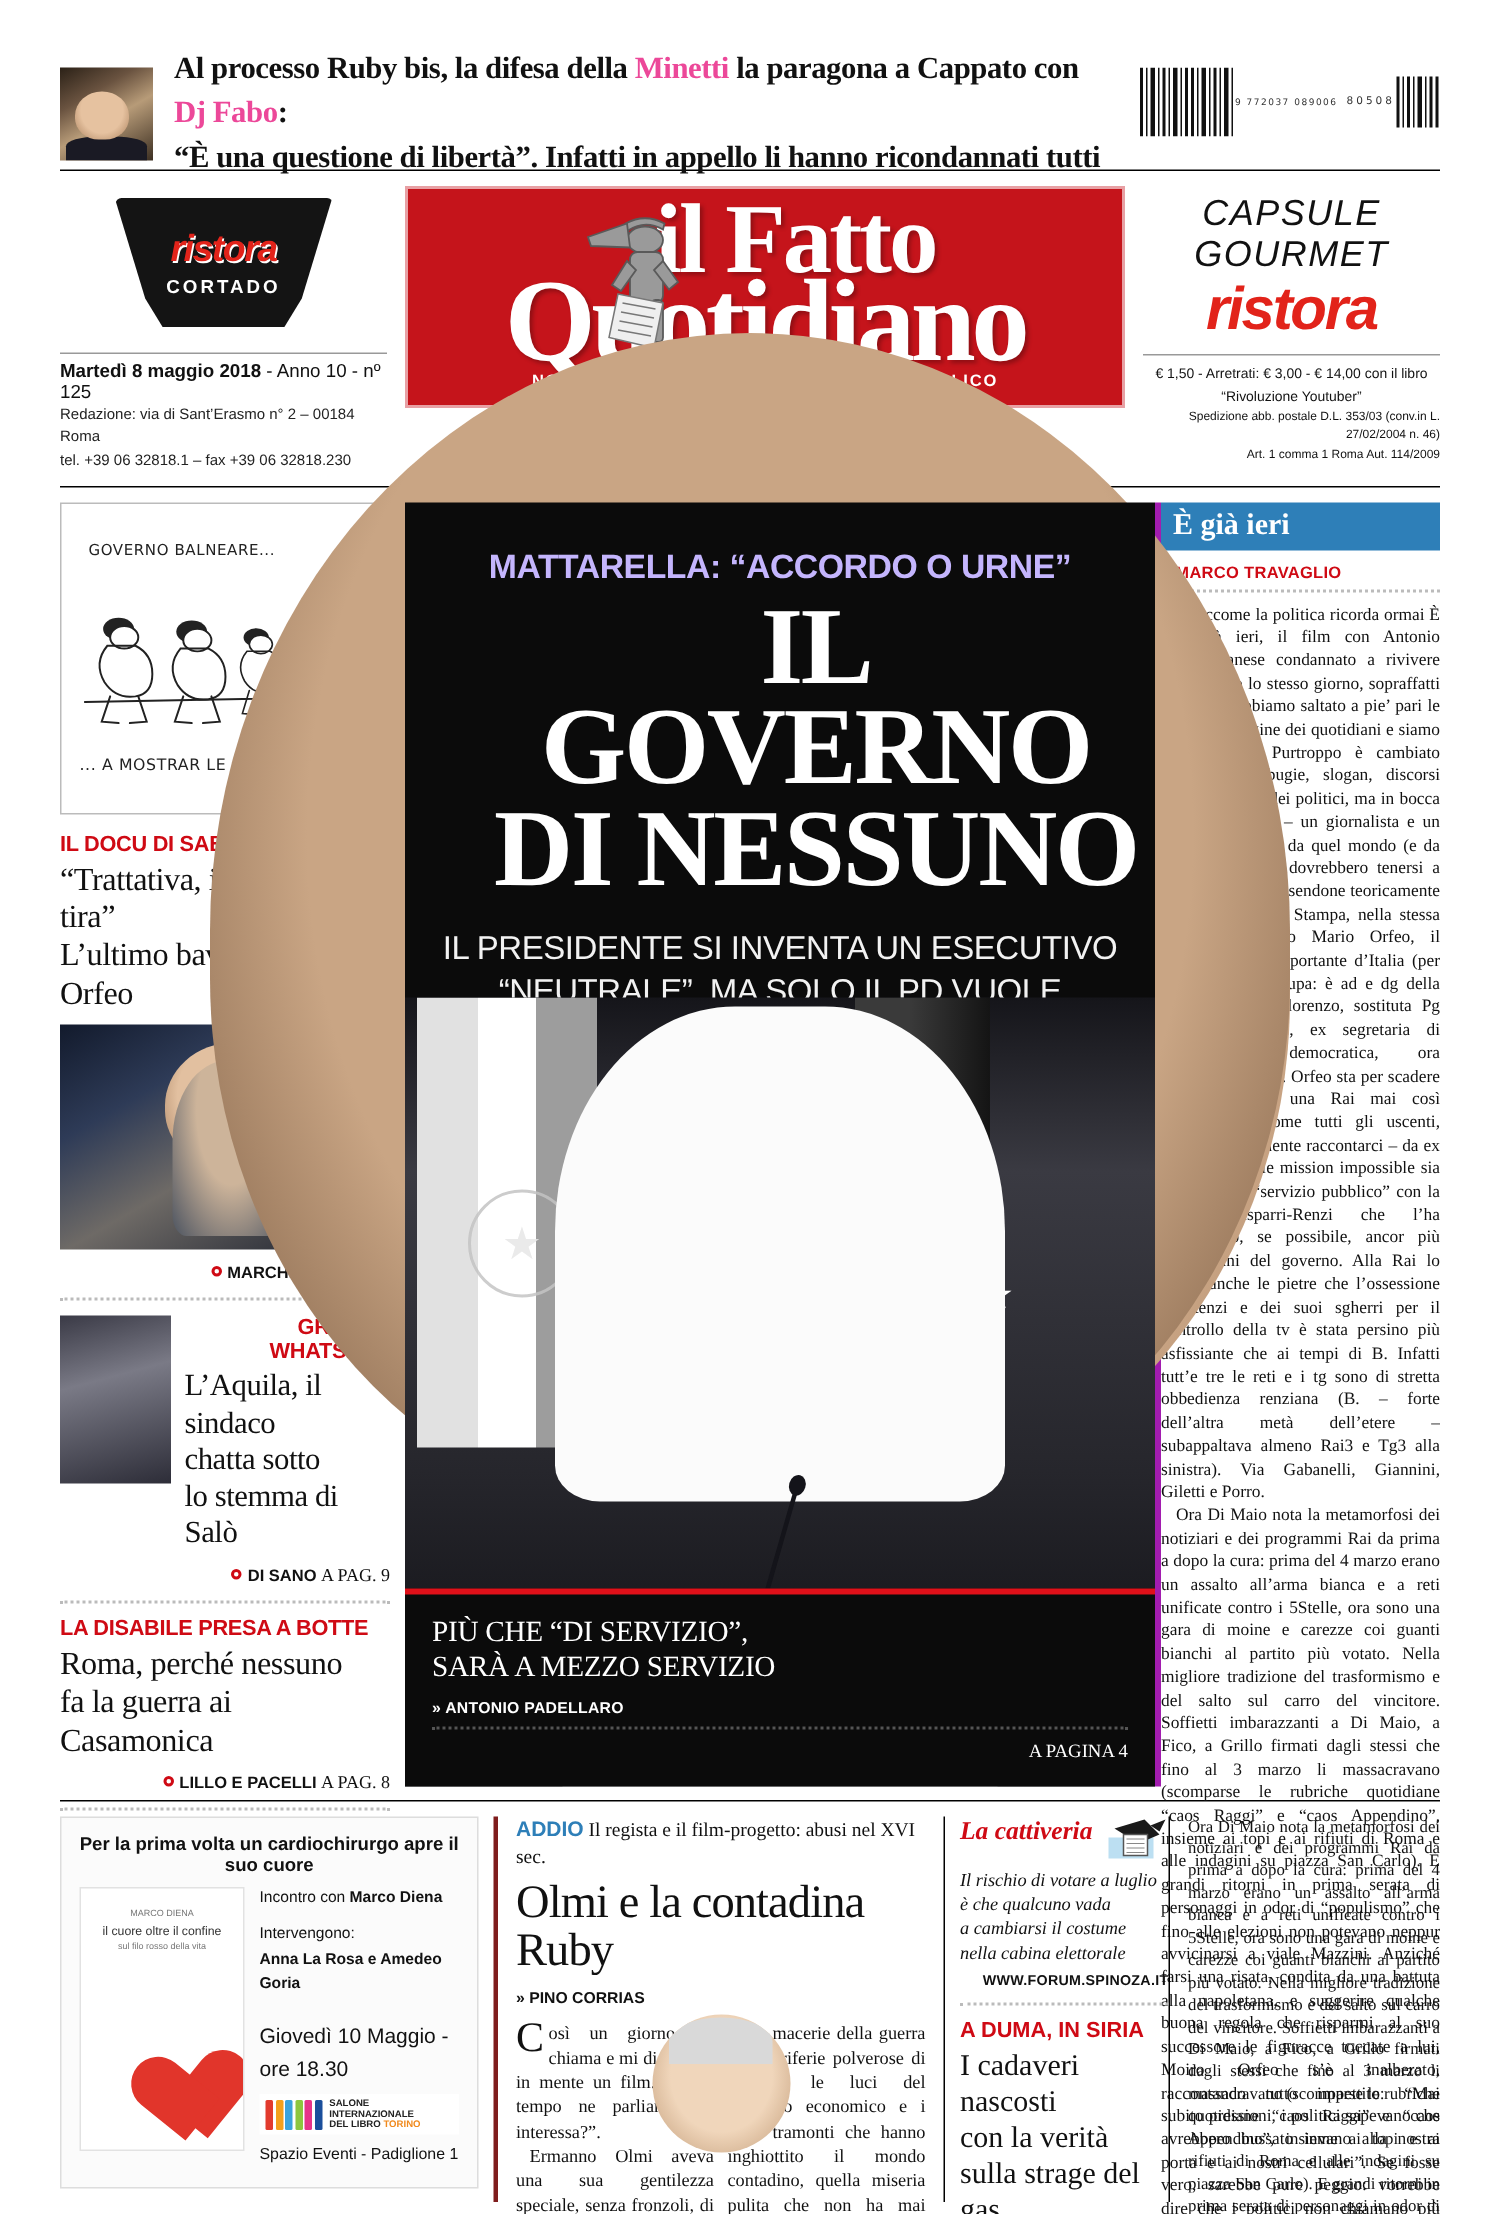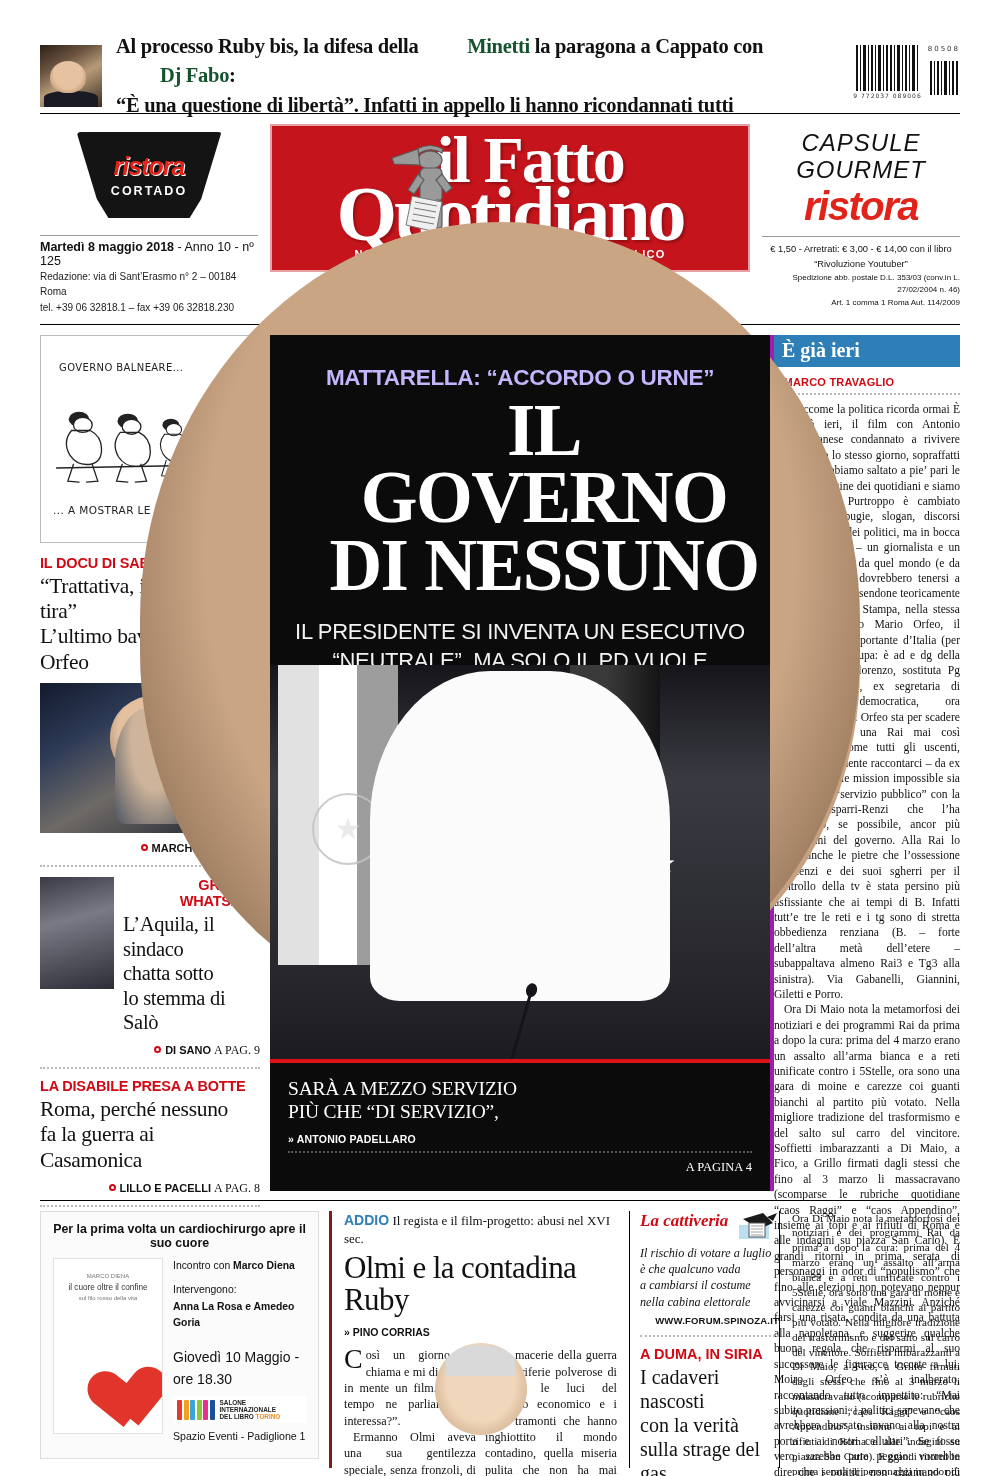--- a/index.html
+++ b/index.html
@@ -30,24 +30,24 @@
     content:""; position:absolute; left:6%; bottom:0; width:88%; height:26%;
     background:#1a1a24; border-radius: 40% 40% 0 0;
   }
   .topstrip-text {
     flex: 1; padding: 0 14px;
     display: flex; flex-direction: column; justify-content: center;
     font-family: "Liberation Serif", serif;
     font-weight: 700; font-size: 20.5px; line-height: 1.42;
     letter-spacing: -0.3px;
   }
-  .topstrip-text .hl { color: #14532d; margin-left: 44px; }
+  .topstrip-text .hl { color: #ec4899; }
   .barcodes { display: flex; align-items: flex-start; gap: 6px; padding-left: 10px; }
   .bc { height: 46px; display: block; }
-  .bc-wrap { display: flex; flex-direction: column; align-items: center; }
+  .bc-wrap { display: flex; align-items: center; }
   .bc-num { font-family: "DejaVu Sans", sans-serif; font-size: 6px; letter-spacing: 1px; color:#333; margin-top:1px;}
   .bc-top { font-family: "DejaVu Sans", sans-serif; font-size: 7px; letter-spacing: 2px; color:#333; margin-bottom:2px;}
   .rule-top { border-top: 1px solid #000; margin-top: 6px; }
 
   
   .masthead { display: flex; align-items: stretch; margin-top: 10px; gap: 0; }
   .mh-left { width: 230px; flex: 0 0 230px; padding-right: 12px; }
   .ristora-box {
     width: 145px; height: 98px; margin: 4px auto 0; position: relative;
   }
@@ -547,22 +547,22 @@
             <div class="star" style="right:-16px;top:186px">★</div>
           </div>
           <div class="silhouette"></div>
           <div class="podium">
             <div class="podium-seal">PRESIDENZA DELLA REPUBBLICA</div>
           </div>
           <div class="mic"></div>
 
           <div class="caption-box">
             <div class="cap-title">
+              <div>PIÙ CHE “DI SERVIZIO”,</div>
               <div>SARÀ A MEZZO SERVIZIO</div>
-              <div>PIÙ CHE “DI SERVIZIO”,</div>
             </div>
             <div class="cap-author">» <span>ANTONIO PADELLARO</span></div>
             <div class="cap-dots"></div>
             <div class="cap-page">A PAGINA 4</div>
           </div>
         </div>
       </div>
     </div>
 
     <div class="col-right">

